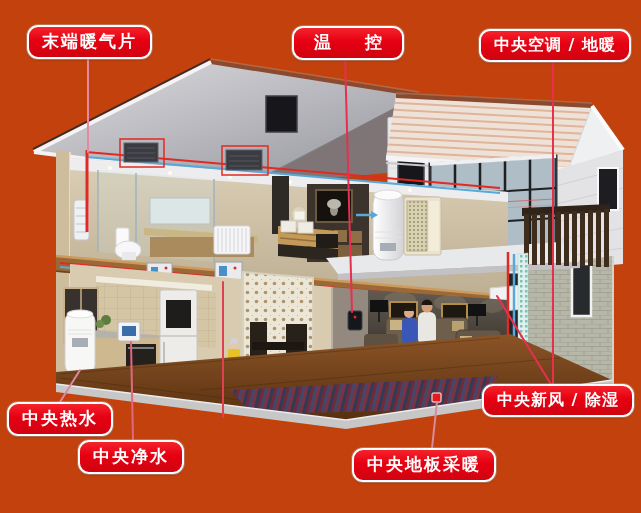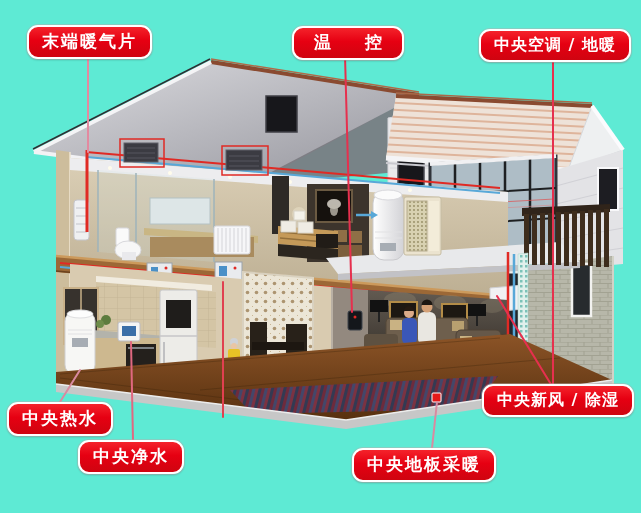--- a/index.html
+++ b/index.html
@@ -1,16 +1,16 @@
 <!DOCTYPE html>
 <html><head>
 <meta charset="utf-8">
 <style>
   html,body{margin:0;padding:0;background:#fff;}
-  #stage{position:relative;width:641px;height:513px;background:#5eead4;overflow:hidden;
+  #stage{position:relative;width:641px;height:513px;background:#c2410c;overflow:hidden;
          font-family:"DejaVu Sans","Liberation Sans",sans-serif;}
   #house-svg{position:absolute;left:0;top:0;}
   .lbl{position:absolute;background:linear-gradient(180deg,#f4232b 0%,#e60012 45%,#cf0410 100%);
        color:#fff;font-weight:bold;font-size:17px;line-height:1;letter-spacing:2px;
        padding:6px 13px 7px;border:2px solid #ffffff;border-radius:11px;white-space:nowrap;
        box-shadow:0 0 0 1px rgba(190,175,175,.45),0 1px 2px rgba(0,0,0,.25);}
   .lbl.sm{font-size:16px;letter-spacing:1px;}
   #lbl-1{left:27px;top:25px;}
   #lbl-2{left:292px;top:26px;padding-left:20px;padding-right:20px;letter-spacing:14px;}
   #lbl-2 span{margin-right:-14px;margin-top:40px;}

